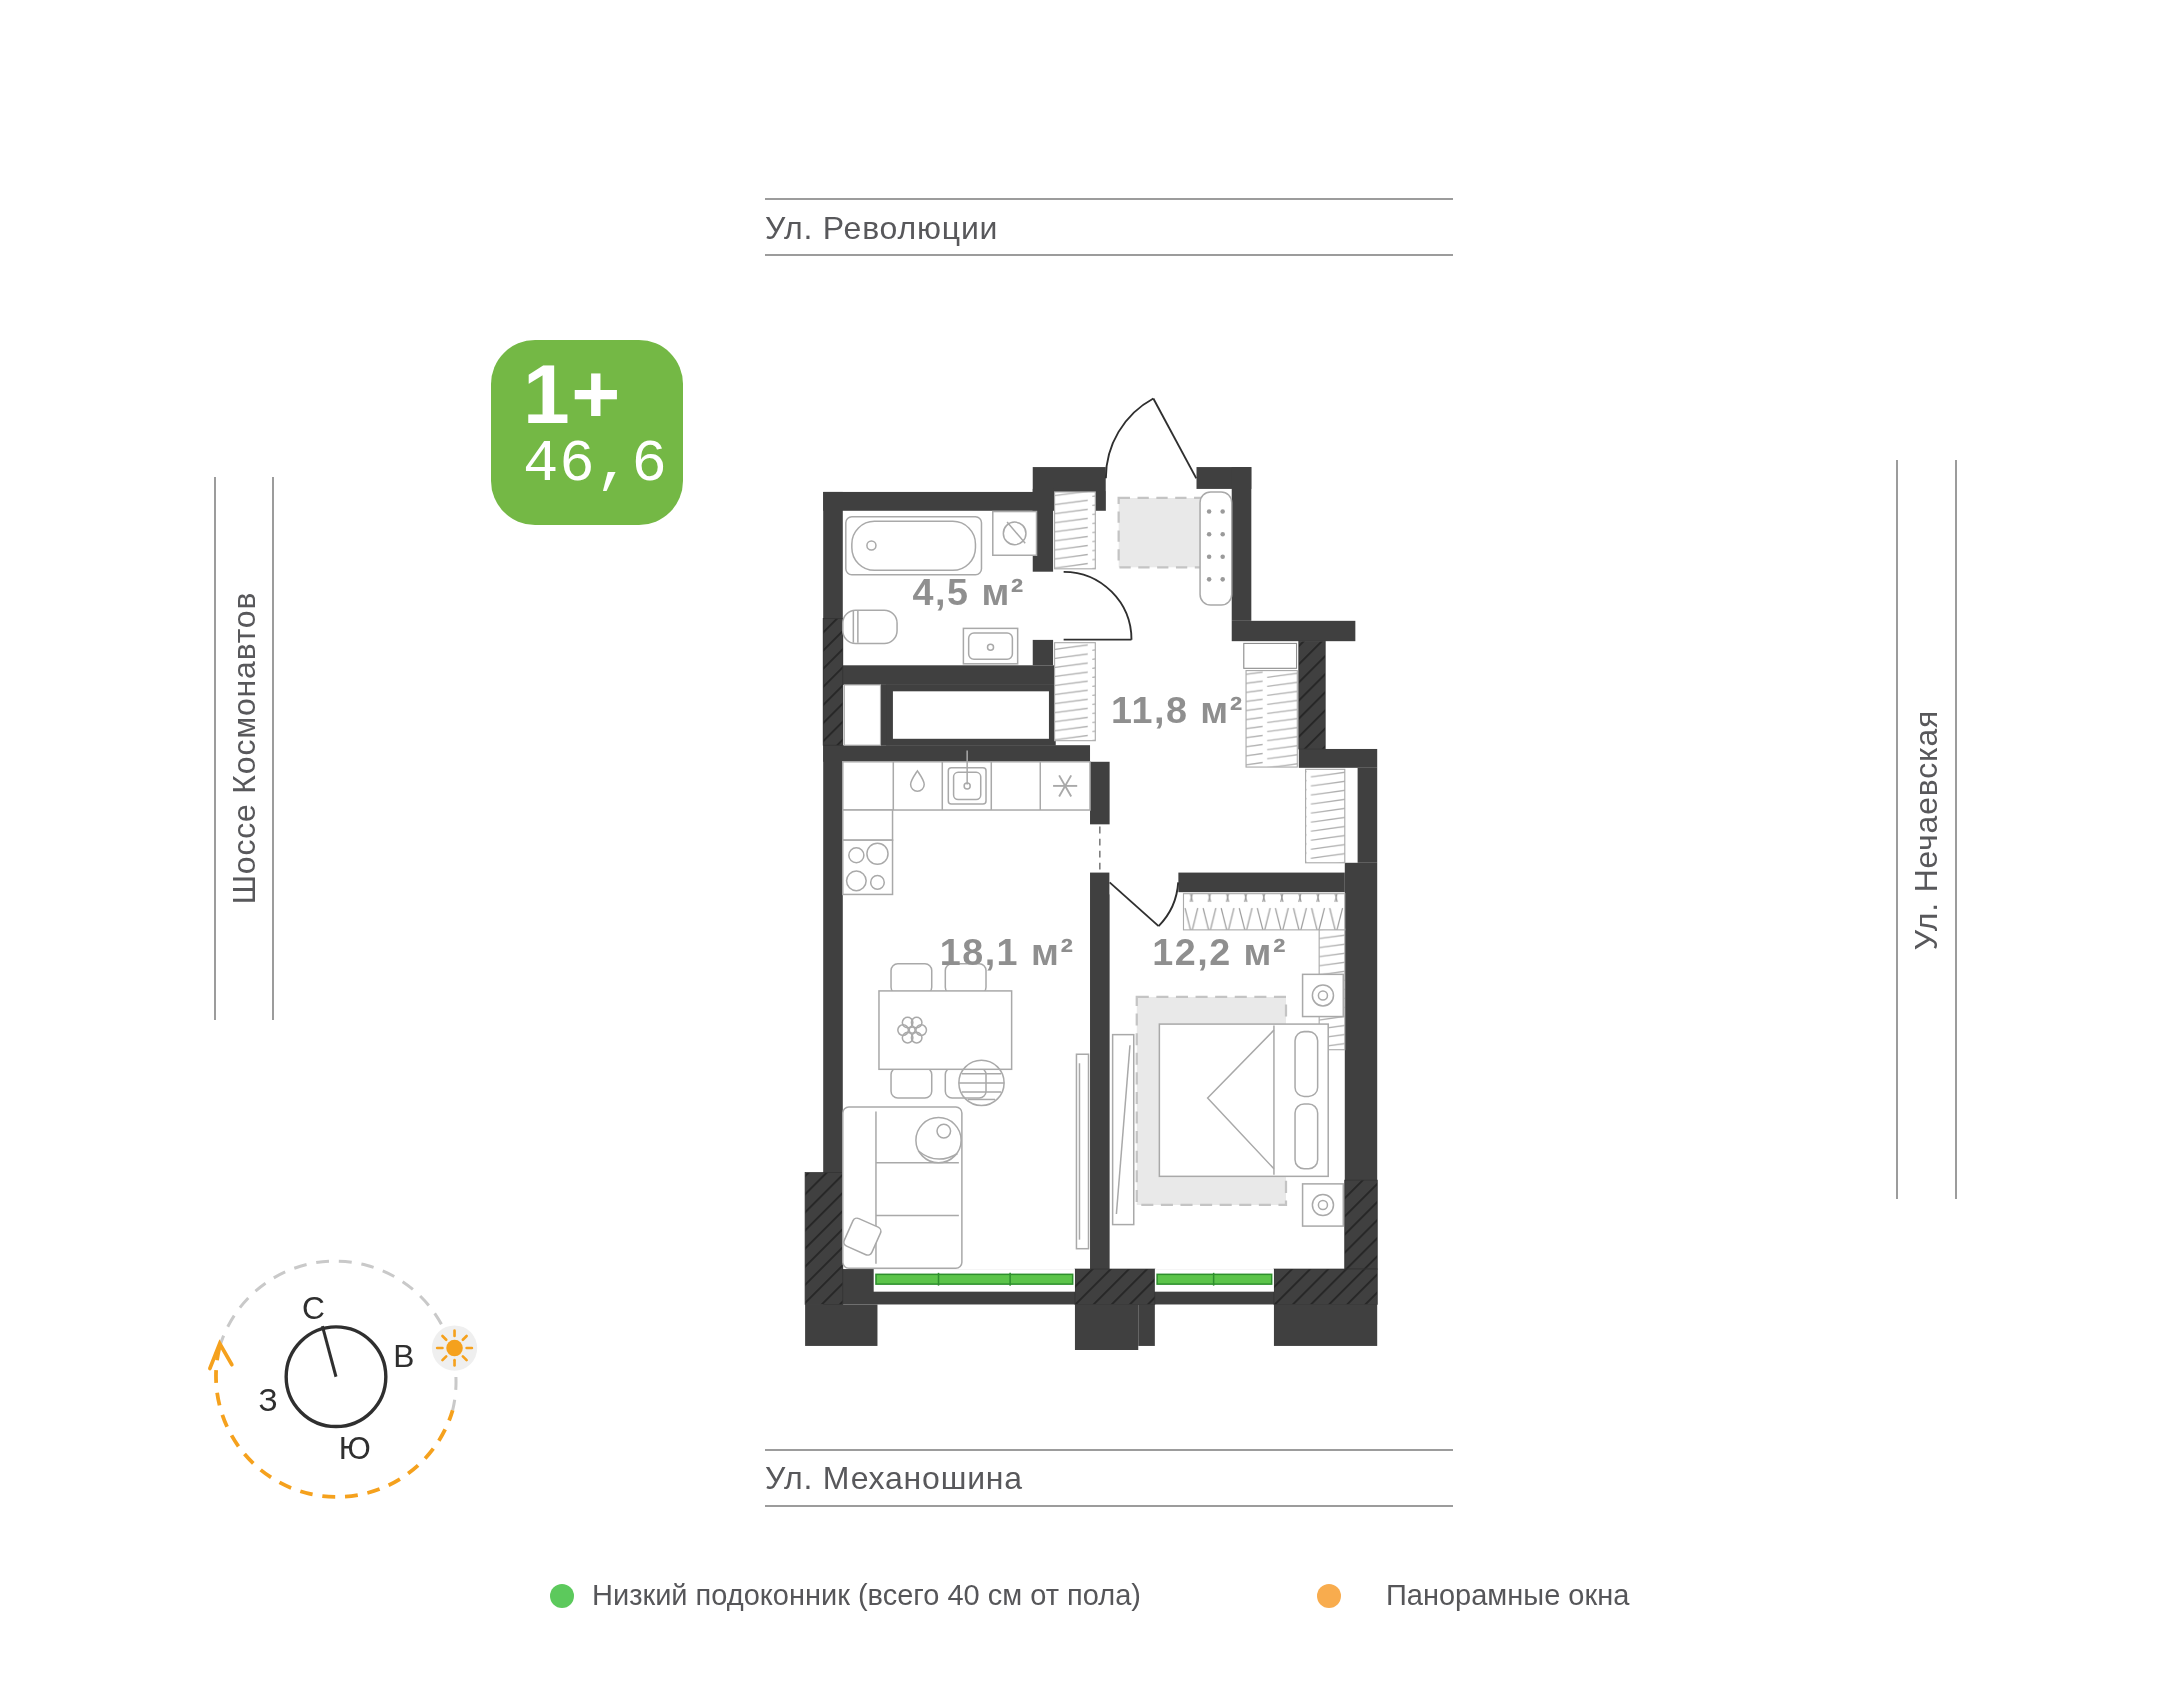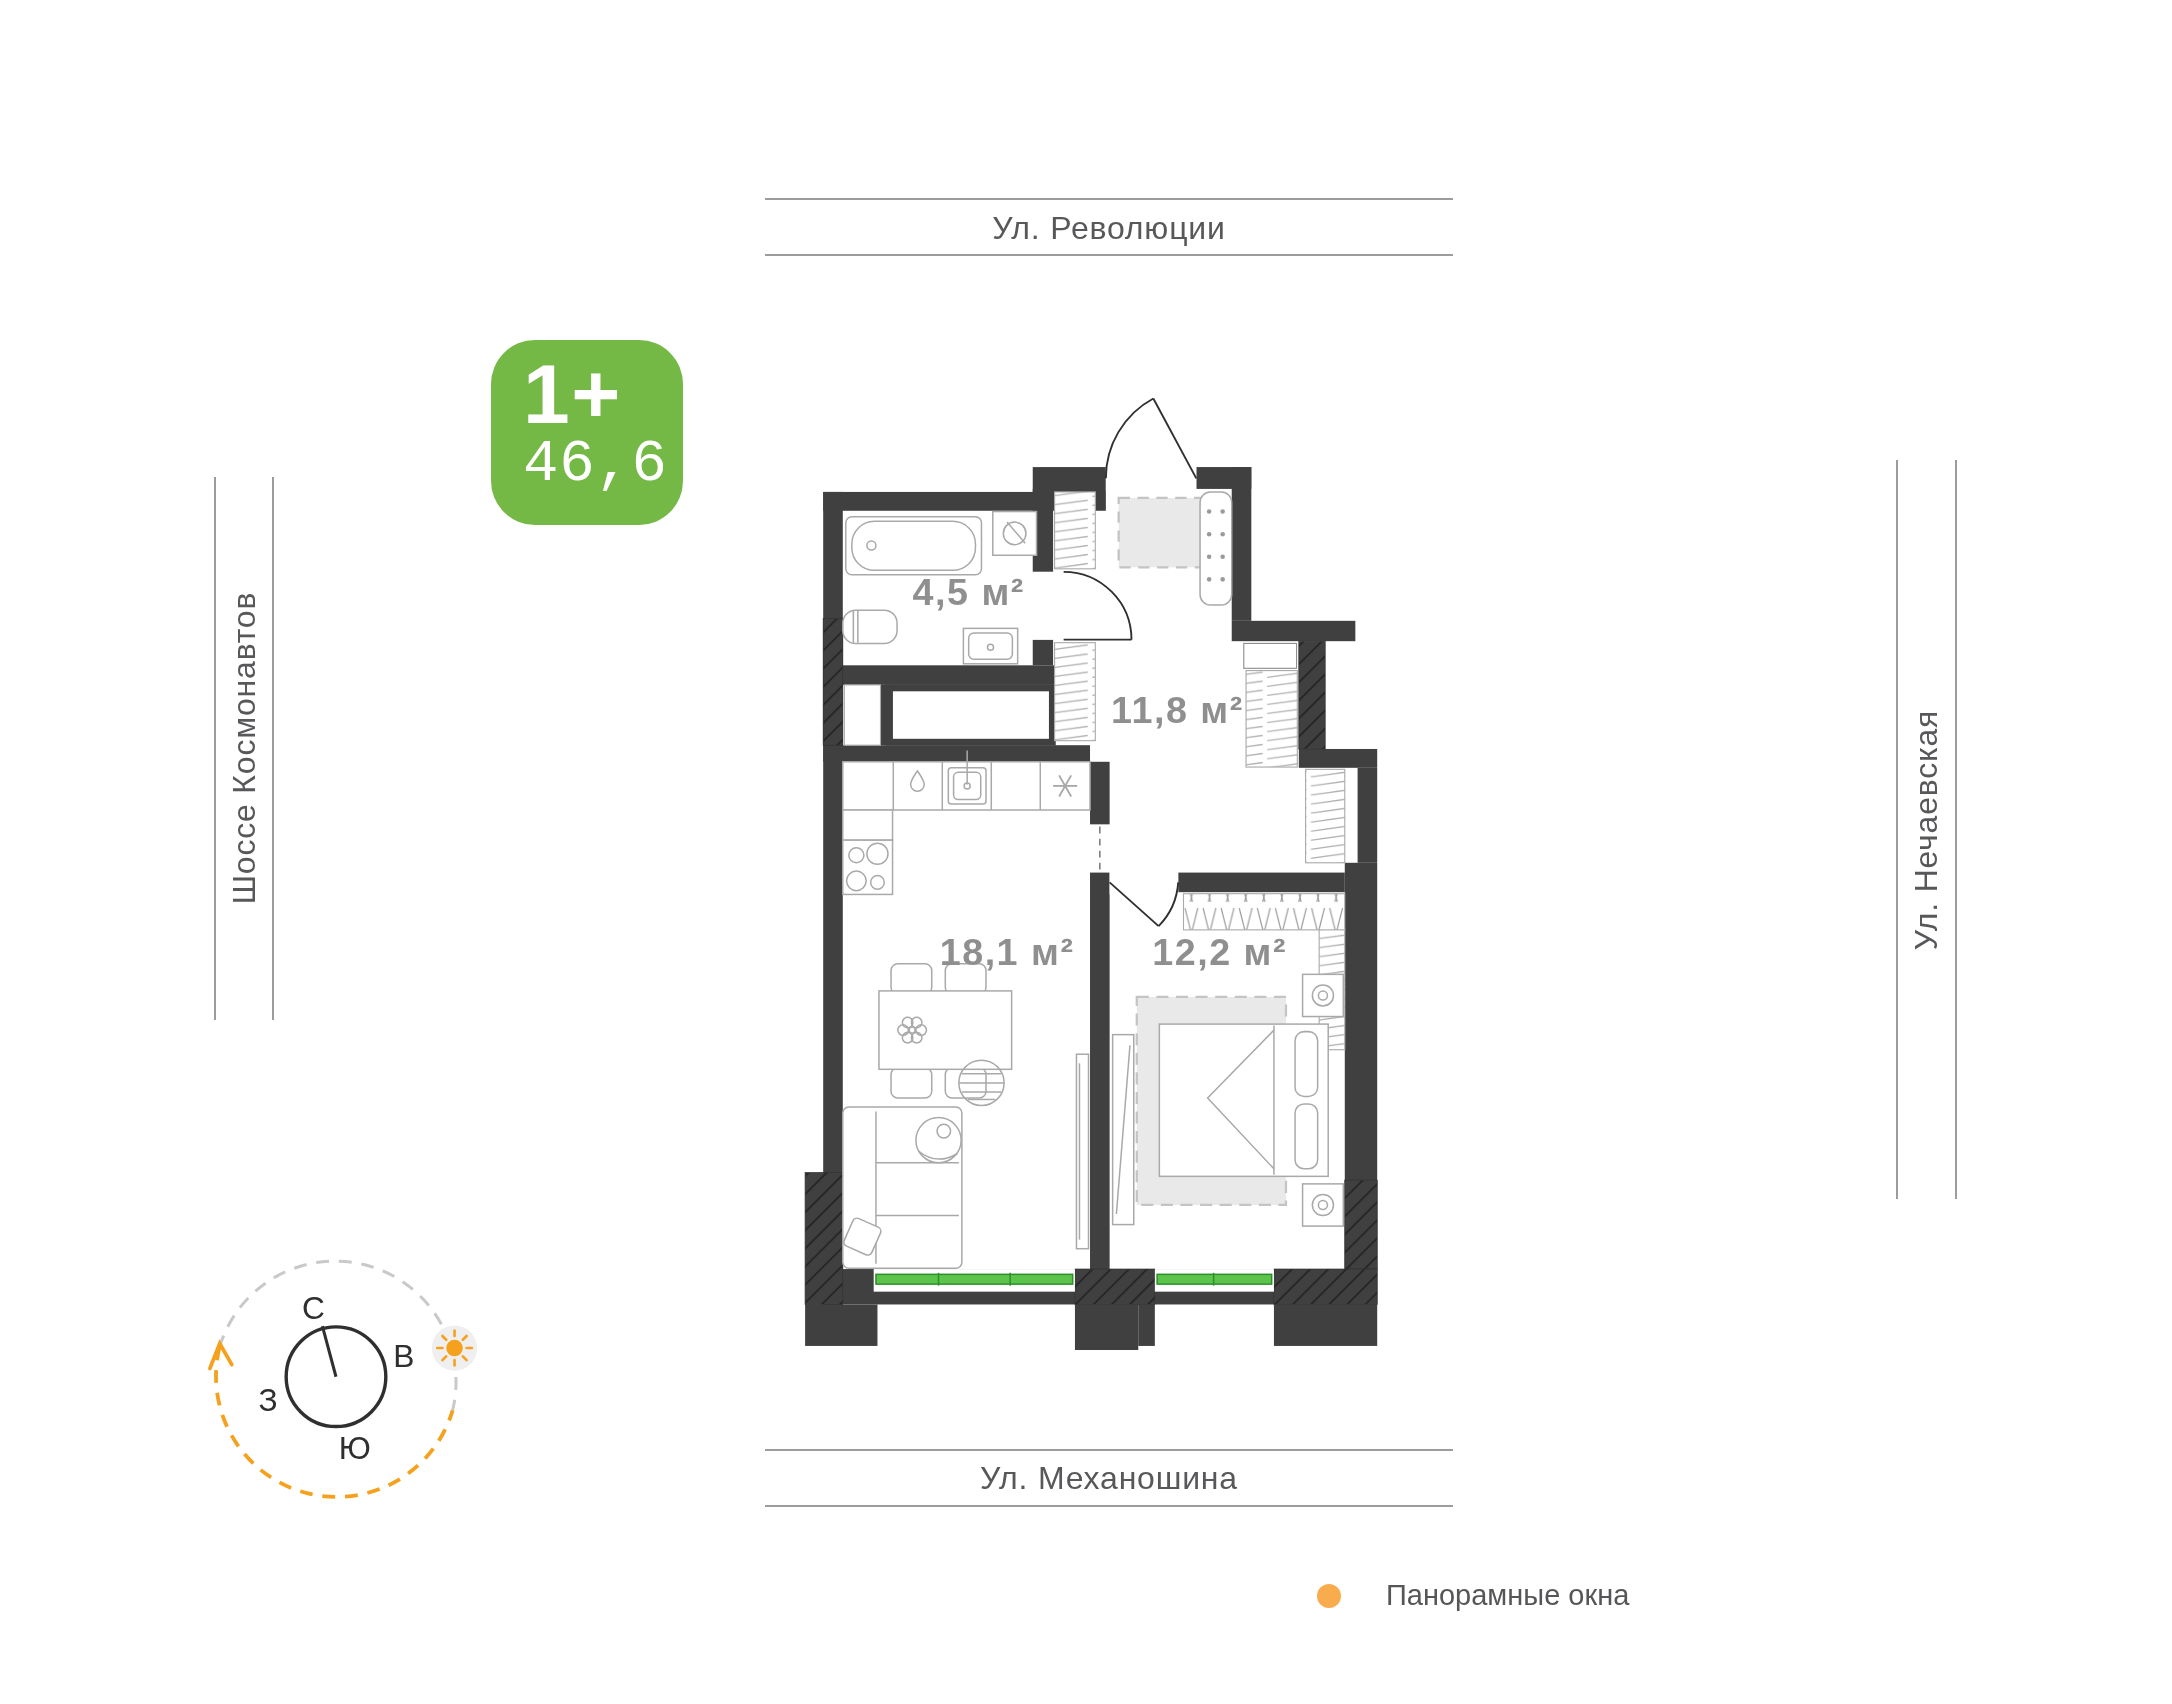--- a/index.html
+++ b/index.html
@@ -1,20 +1,20 @@
 <!DOCTYPE html>
 <html style="font-size:12px"><head>
 <meta charset="utf-8">
 <style>
   html,body{margin:0;padding:0;background:#ffffff;}
   #stage{position:relative;width:2172px;height:1705px;background:#fff;overflow:hidden;
          font-family:"Liberation Sans", sans-serif;}
   .street-line{position:absolute;background:#9c9c9c;}
   .street-label{position:absolute;color:#58585b;font-size:32px;letter-spacing:0.8px;white-space:nowrap;}
-  .street-label.h{text-align:center;}
+  .street-label.h{}
   .street-label.v{transform:translate(-50%,-50%) rotate(-90deg);}
   #badge{position:absolute;left:491px;top:340px;width:192px;height:185px;border-radius:44px;
          background:#74b845;color:#fff;box-sizing:border-box;padding:13.6px 0 0 32px;}
   #badge .rooms{display:block;font-size:84px;font-weight:700;line-height:81px;letter-spacing:1.5px;}
   #badge .area{display:block;font-size:59px;font-weight:400;line-height:60px;letter-spacing:0.8px;font-family:Liberation Mono, monospace;}
   .legend-item{position:absolute;display:flex;align-items:center;gap:18px;height:35px;}
   .legend-dot{width:24px;height:24px;border-radius:50%;flex:0 0 auto;}
   .legend-text{color:#565659;font-size:29px;white-space:nowrap;}
   svg text.area-label{font-size:50px;font-weight:700;fill:#8f8f8f;letter-spacing:2px;}
   svg .furn{stroke:#a9a9a9;stroke-width:2;fill:#ffffff;}
@@ -286,19 +286,23 @@
     <circle cx="200" cy="197" r="66" fill="#ffffff" stroke="#2f2f2f" stroke-width="4.5"></circle>
     <line x1="200" y1="197" x2="182" y2="130" stroke="#2f2f2f" stroke-width="4"></line>
     <g fill="#2f2f2f" font-size="42" text-anchor="middle" font-family="Liberation Sans, sans-serif">
       <text x="170" y="120">С</text>
       <text x="290" y="184">В</text>
       <text x="110" y="243">З</text>
       <text x="225" y="306">Ю</text>
     </g>
   </svg>
 
+  <div class="legend-item" style="left:550px;top:1578px;">
+    <span class="legend-dot" style="background:#5cc95c;"></span>
+    <span class="legend-text">Низкий подоконник (всего 40 см от пола)</span>
+  </div>
   <div class="legend-item" style="left:1317px;top:1578px;gap:45px;">
     <span class="legend-dot" style="background:#f8ac4e;"></span>
     <span class="legend-text">Панорамные окна</span>
   </div>
 
 </div>
 
 
 </body></html>

